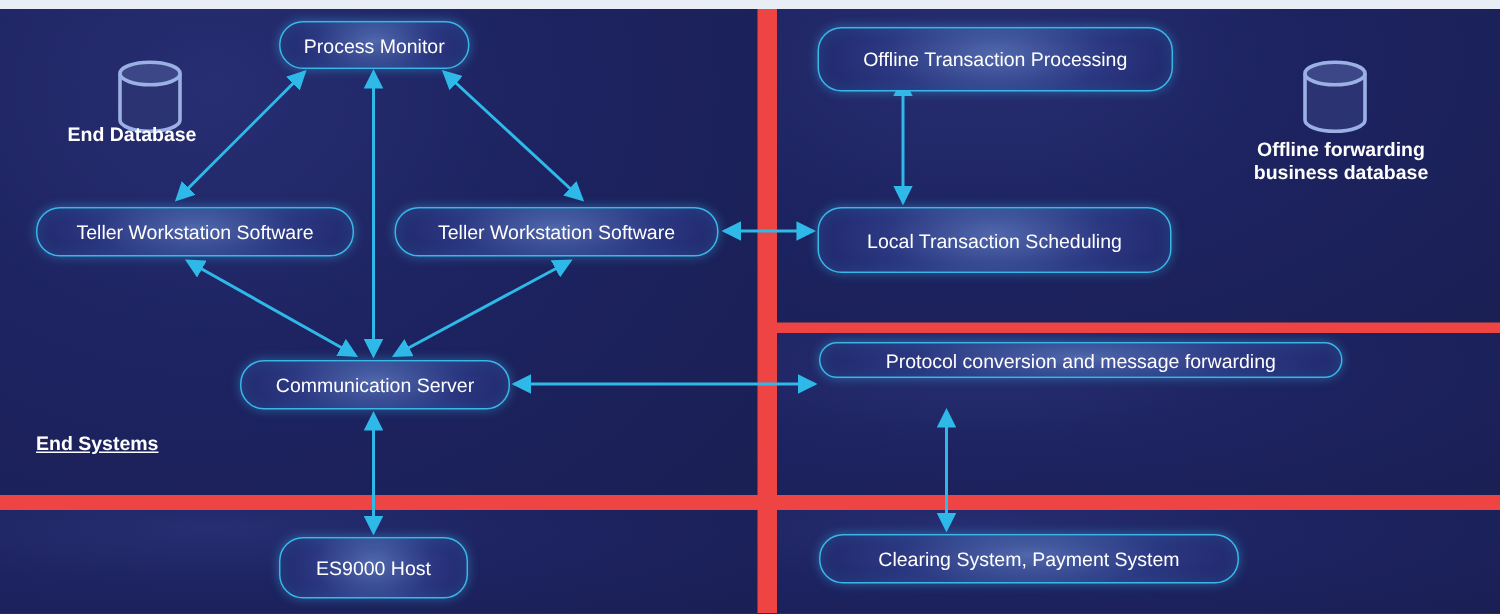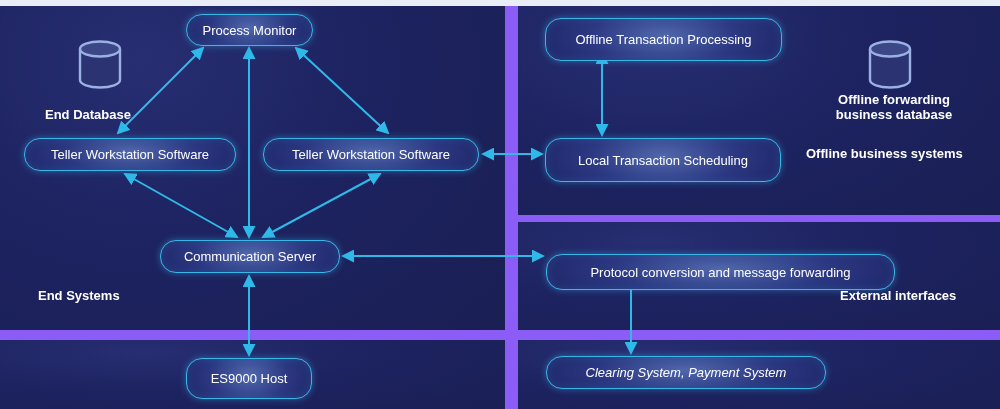--- a/index.html
+++ b/index.html
@@ -3,21 +3,21 @@
 <meta charset="utf-8">
 <style>
   * { box-sizing: border-box; }
   html, body { margin: 0; padding: 0; background: #000; }
   body { font-family: "Liberation Sans", sans-serif; }
 
   .stage {
     position: relative;
     width: 1000px;
     height: 409px;
-    background: #8b5cf6;
+    background: #ef4444;
     overflow: hidden;
   }
 
   .panel {
     position: absolute;
     background:
       radial-gradient(95% 120% at 28% 18%, #272e72 0%, #1d2360 48%, #1a1f54 100%);
     z-index: 0;
   }
 
@@ -119,29 +119,27 @@
   <div class="node" style="left:24px; top:138px; width:212px; height:33px;">Teller Workstation Software</div>
 
   <div class="node" style="left:263px; top:138px; width:216px; height:33px;">Teller Workstation Software</div>
 
   <div class="node" style="left:160px; top:240px; width:180px; height:33px;text-align:center;">Communication Server</div>
 
   <div class="node" style="left:545px; top:18px; width:237px; height:43px;">Offline Transaction Processing</div>
 
   <div class="node" style="left:545px; top:138px; width:236px; height:44px;">Local Transaction Scheduling</div>
 
-  <div class="node" style="left:546px; top:254px; width:349px; height:36px;">Protocol conversion and message forwarding</div>
+  <div class="node" style="left:546px; top:228px; width:349px; height:24px;">Protocol conversion and message forwarding</div>
 
   <div class="node" style="left:186px; top:358px; width:126px; height:41px;">ES9000 Host</div>
 
-  <div class="node" style="left:546px; top:356px; width:280px; height:33px;font-style:italic;">Clearing System, Payment System</div>
+  <div class="node" style="left:546px; top:356px; width:280px; height:33px;">Clearing System, Payment System</div>
 
-  <div class="lbl" style="left:45px; top:107px;">End Database</div>
+  <div class="lbl" style="left:45px; top:82px;">End Database</div>
 
-  <div class="lbl" style="left:38px; top:288px;">End Systems</div>
+  <div class="lbl" style="left:24px; top:288px;text-decoration:underline;">End Systems</div>
 
   <div class="lbl" style="left:818px; top:92px; width:152px; text-align:center;">Offline forwarding business database</div>
 
-  <div class="lbl" style="left:806px; top:146px;">Offline business systems</div>
 
-  <div class="lbl" style="left:840px; top:288px;">External interfaces</div>
 
 </div>
 
 </body></html>

